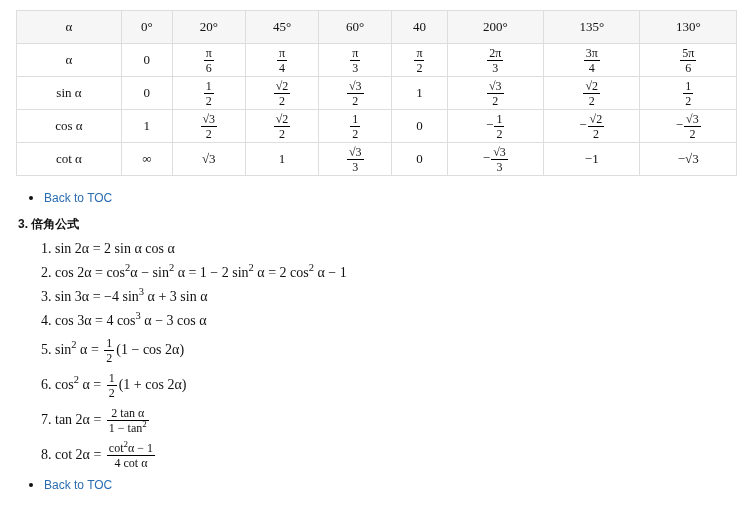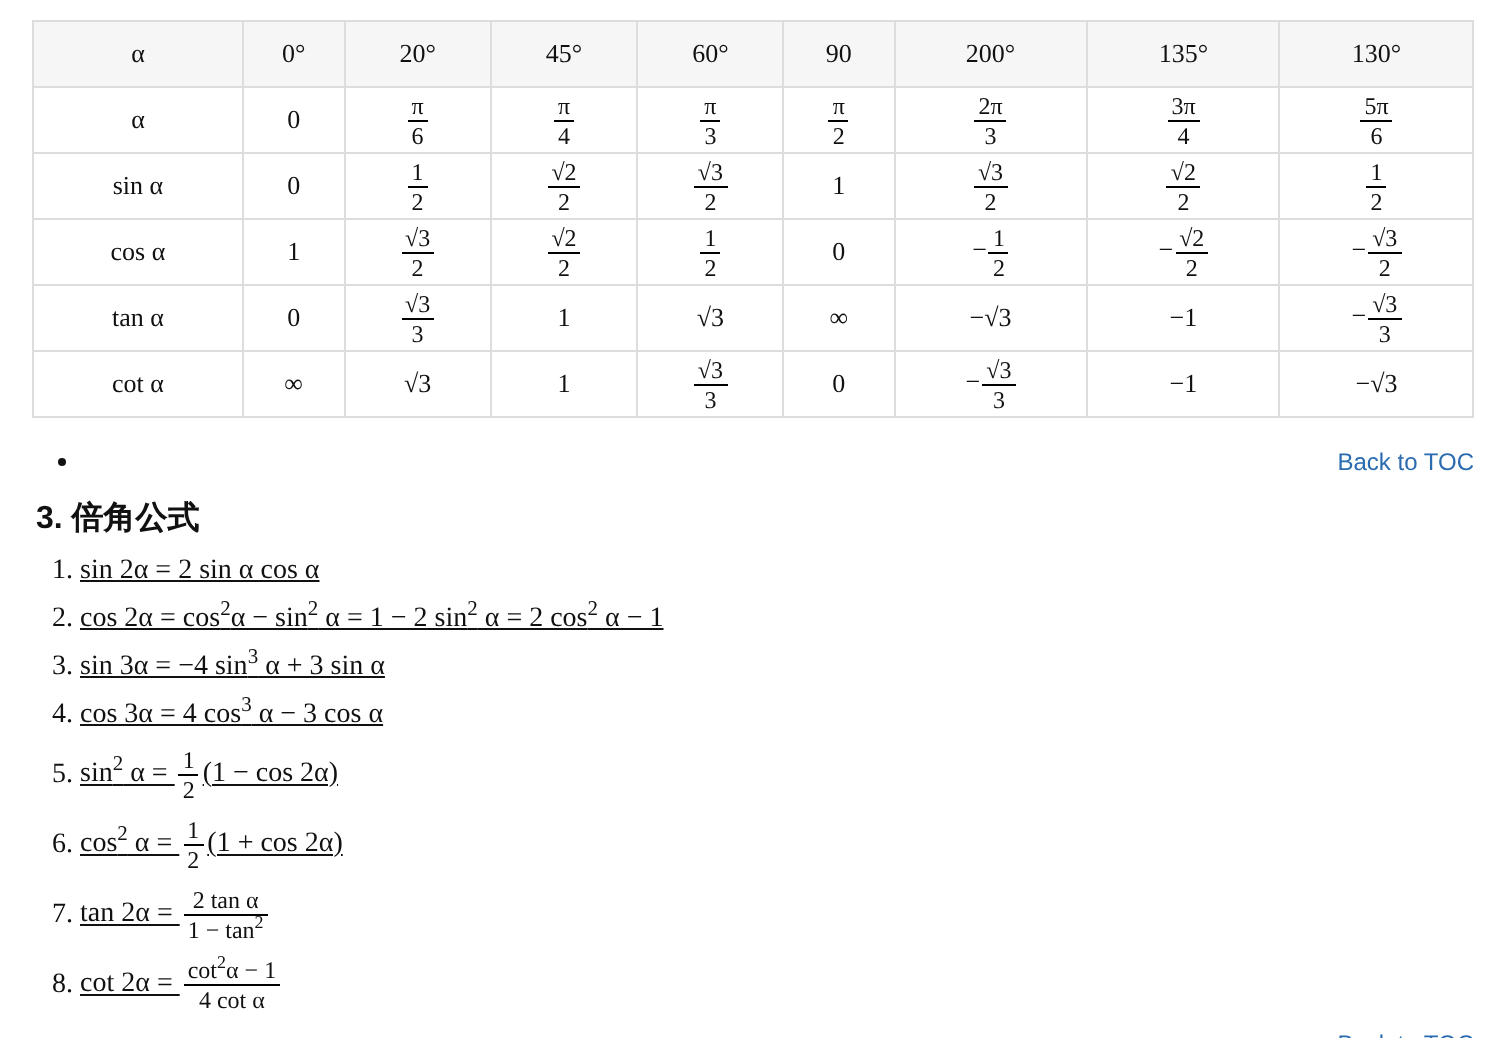--- a/index.html
+++ b/index.html
@@ -33,39 +33,37 @@
     line-height: 1;
     font-size: 12px;
   }
   .frac .num { display: block; border-bottom: 1px solid #000; padding: 0 2px 1px; }
   .frac .den { display: block; padding: 1px 2px 0; }
   .neg { margin-right: 1px; }
   ul.toc {
     list-style: disc;
     margin: 4px 0 10px 28px;
     padding: 0;
-    text-align: right;
   }
   ul.toc li a {
     color: #2b6cb0;
     text-decoration: none;
     font-size: 12px;
     font-family: Arial, sans-serif;
   }
   .section-head {
-    font-size: 16px;
+    font-size: 12px;
     font-weight: bold;
     margin: 8px 0 6px 2px;
     font-family: Arial, sans-serif;
   }
   ol.formulas {
-    margin: 4px 0 6px 24px;
+    margin: 4px 0 6px 39px;
     padding: 0;
     font-size: 14px;
-    text-decoration: underline;
   }
   ol.formulas li {
     margin: 8px 0;
     font-family: "Times New Roman", serif;
   }
   sup { font-size: 0.75em; vertical-align: super; line-height: 0; }
   .ifrac {
     display: inline-block;
     vertical-align: middle;
     text-align: center;
@@ -80,21 +78,21 @@
 <body>
 
 <table class="trig">
   <tbody>
       <tr>
     <td>α</td>
     <td>0°</td>
     <td>20°</td>
     <td>45°</td>
     <td>60°</td>
-    <td>90</td>
+    <td>40</td>
     <td>200°</td>
     <td>135°</td>
     <td>130°</td>
   </tr>
   <tr>
     <td>α</td>
     <td>0</td>
     <td><span class="frac"><span class="num">π</span><span class="den">6</span></span></td>
     <td><span class="frac"><span class="num">π</span><span class="den">4</span></span></td>
     <td><span class="frac"><span class="num">π</span><span class="den">3</span></span></td>
@@ -117,31 +115,20 @@
   <tr>
     <td>cos α</td>
     <td>1</td>
     <td><span class="frac"><span class="num">√3</span><span class="den">2</span></span></td>
     <td><span class="frac"><span class="num">√2</span><span class="den">2</span></span></td>
     <td><span class="frac"><span class="num">1</span><span class="den">2</span></span></td>
     <td>0</td>
     <td><span class="neg">−</span><span class="frac"><span class="num">1</span><span class="den">2</span></span></td>
     <td><span class="neg">−</span><span class="frac"><span class="num">√2</span><span class="den">2</span></span></td>
     <td><span class="neg">−</span><span class="frac"><span class="num">√3</span><span class="den">2</span></span></td>
-  </tr>
-  <tr>
-    <td>tan α</td>
-    <td>0</td>
-    <td><span class="frac"><span class="num">√3</span><span class="den">3</span></span></td>
-    <td>1</td>
-    <td>√3</td>
-    <td>∞</td>
-    <td>−√3</td>
-    <td>−1</td>
-    <td><span class="neg">−</span><span class="frac"><span class="num">√3</span><span class="den">3</span></span></td>
   </tr>
   <tr>
     <td>cot α</td>
     <td>∞</td>
     <td>√3</td>
     <td>1</td>
     <td><span class="frac"><span class="num">√3</span><span class="den">3</span></span></td>
     <td>0</td>
     <td><span class="neg">−</span><span class="frac"><span class="num">√3</span><span class="den">3</span></span></td>
     <td>−1</td>

